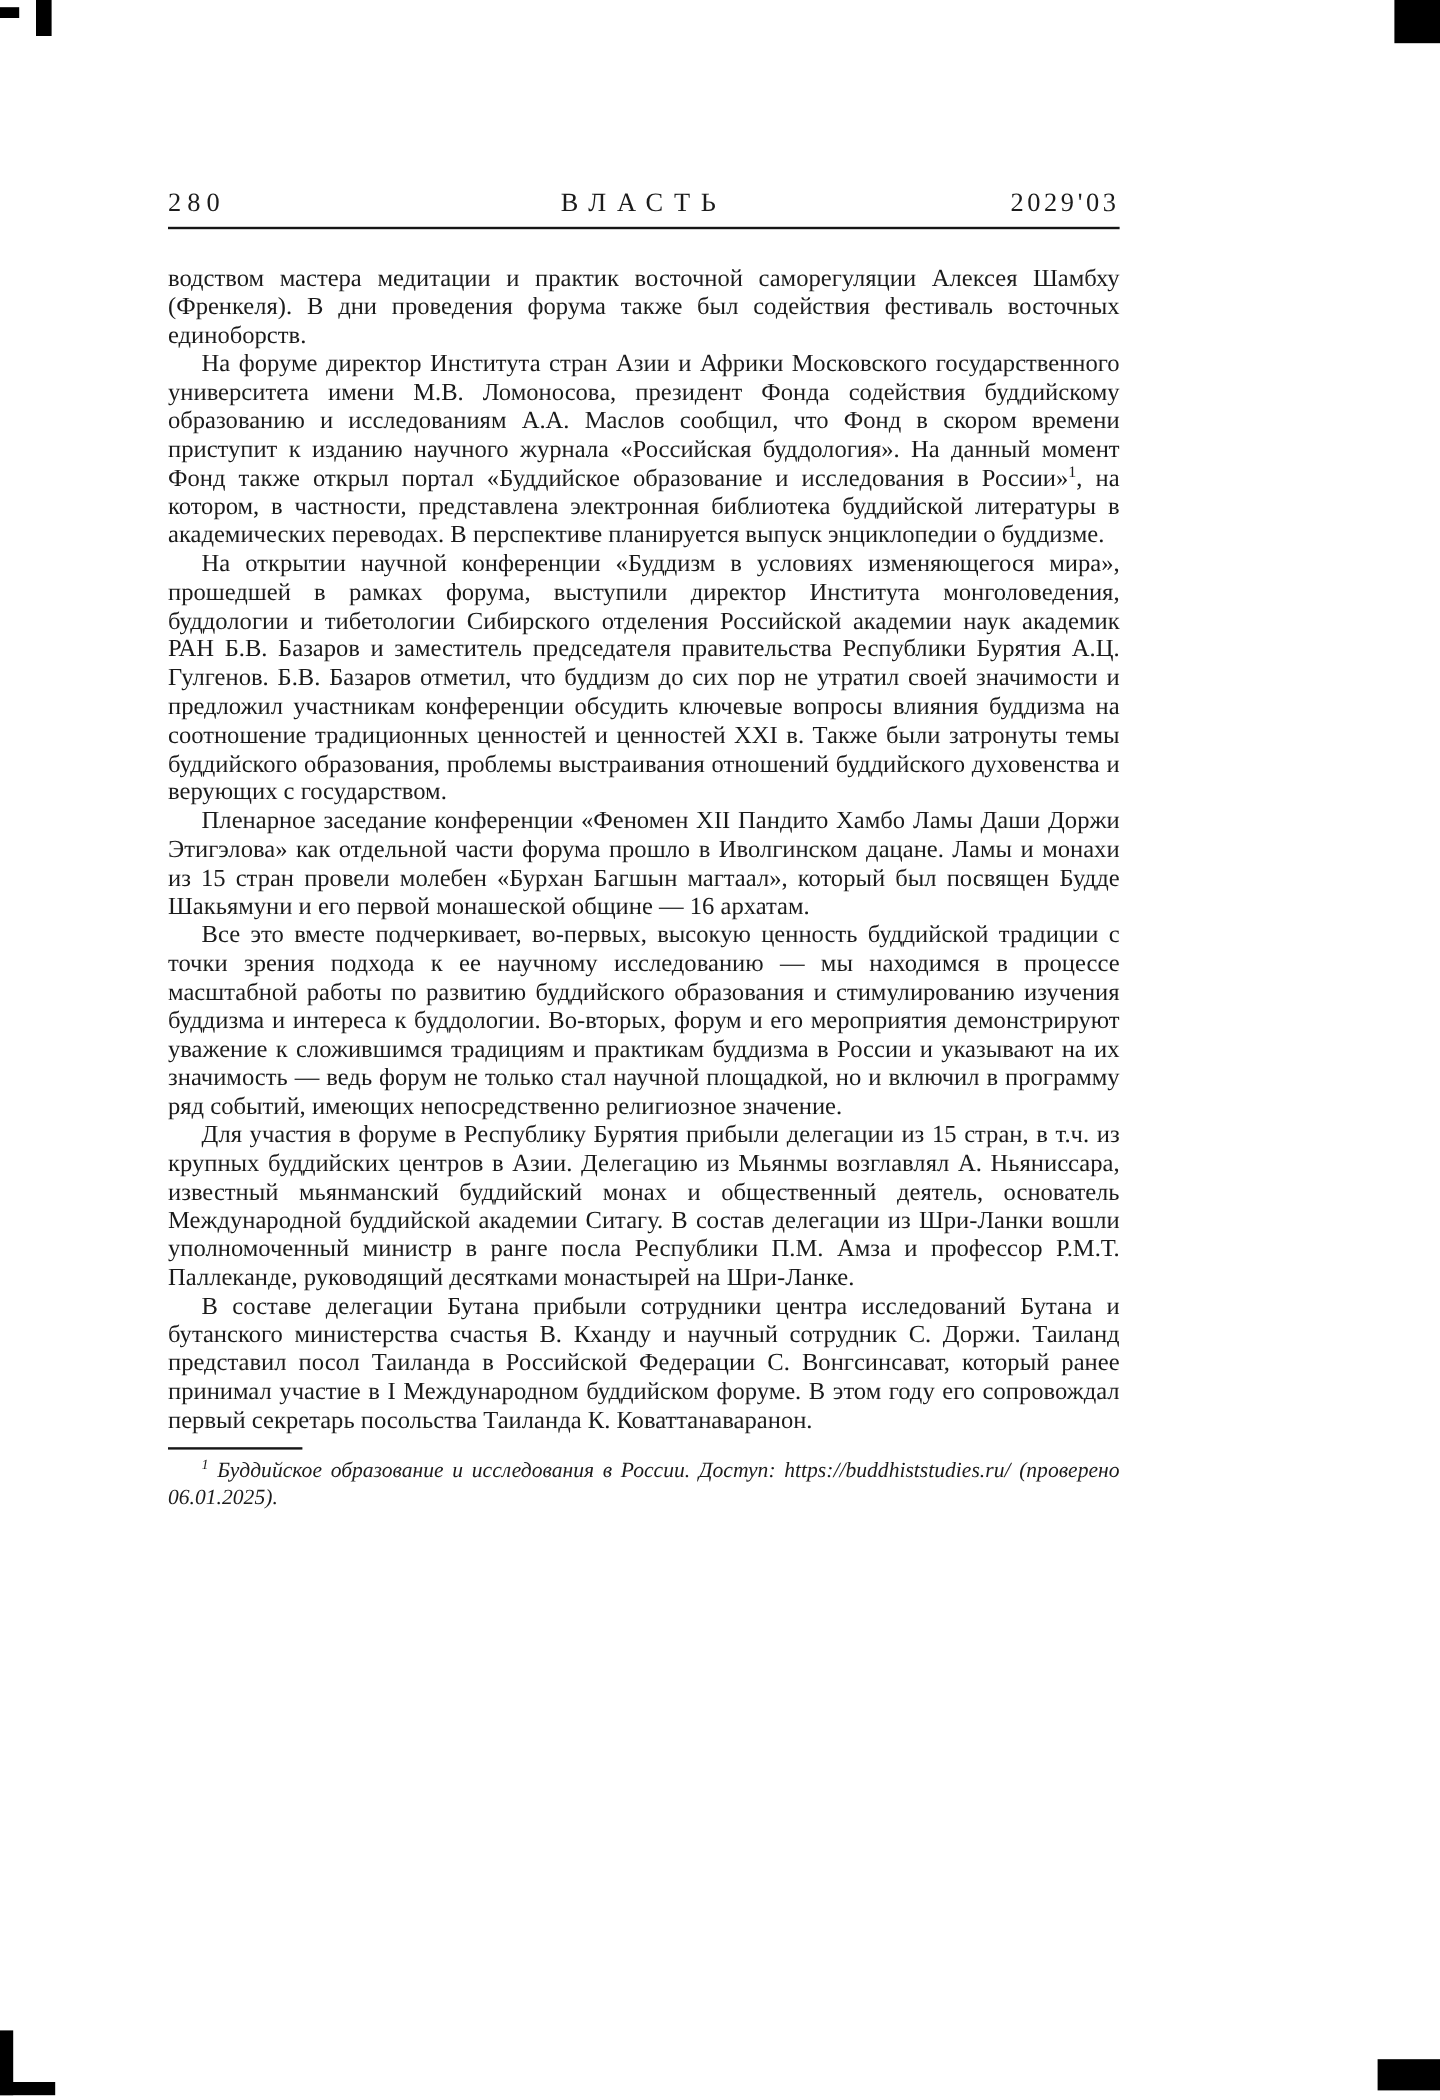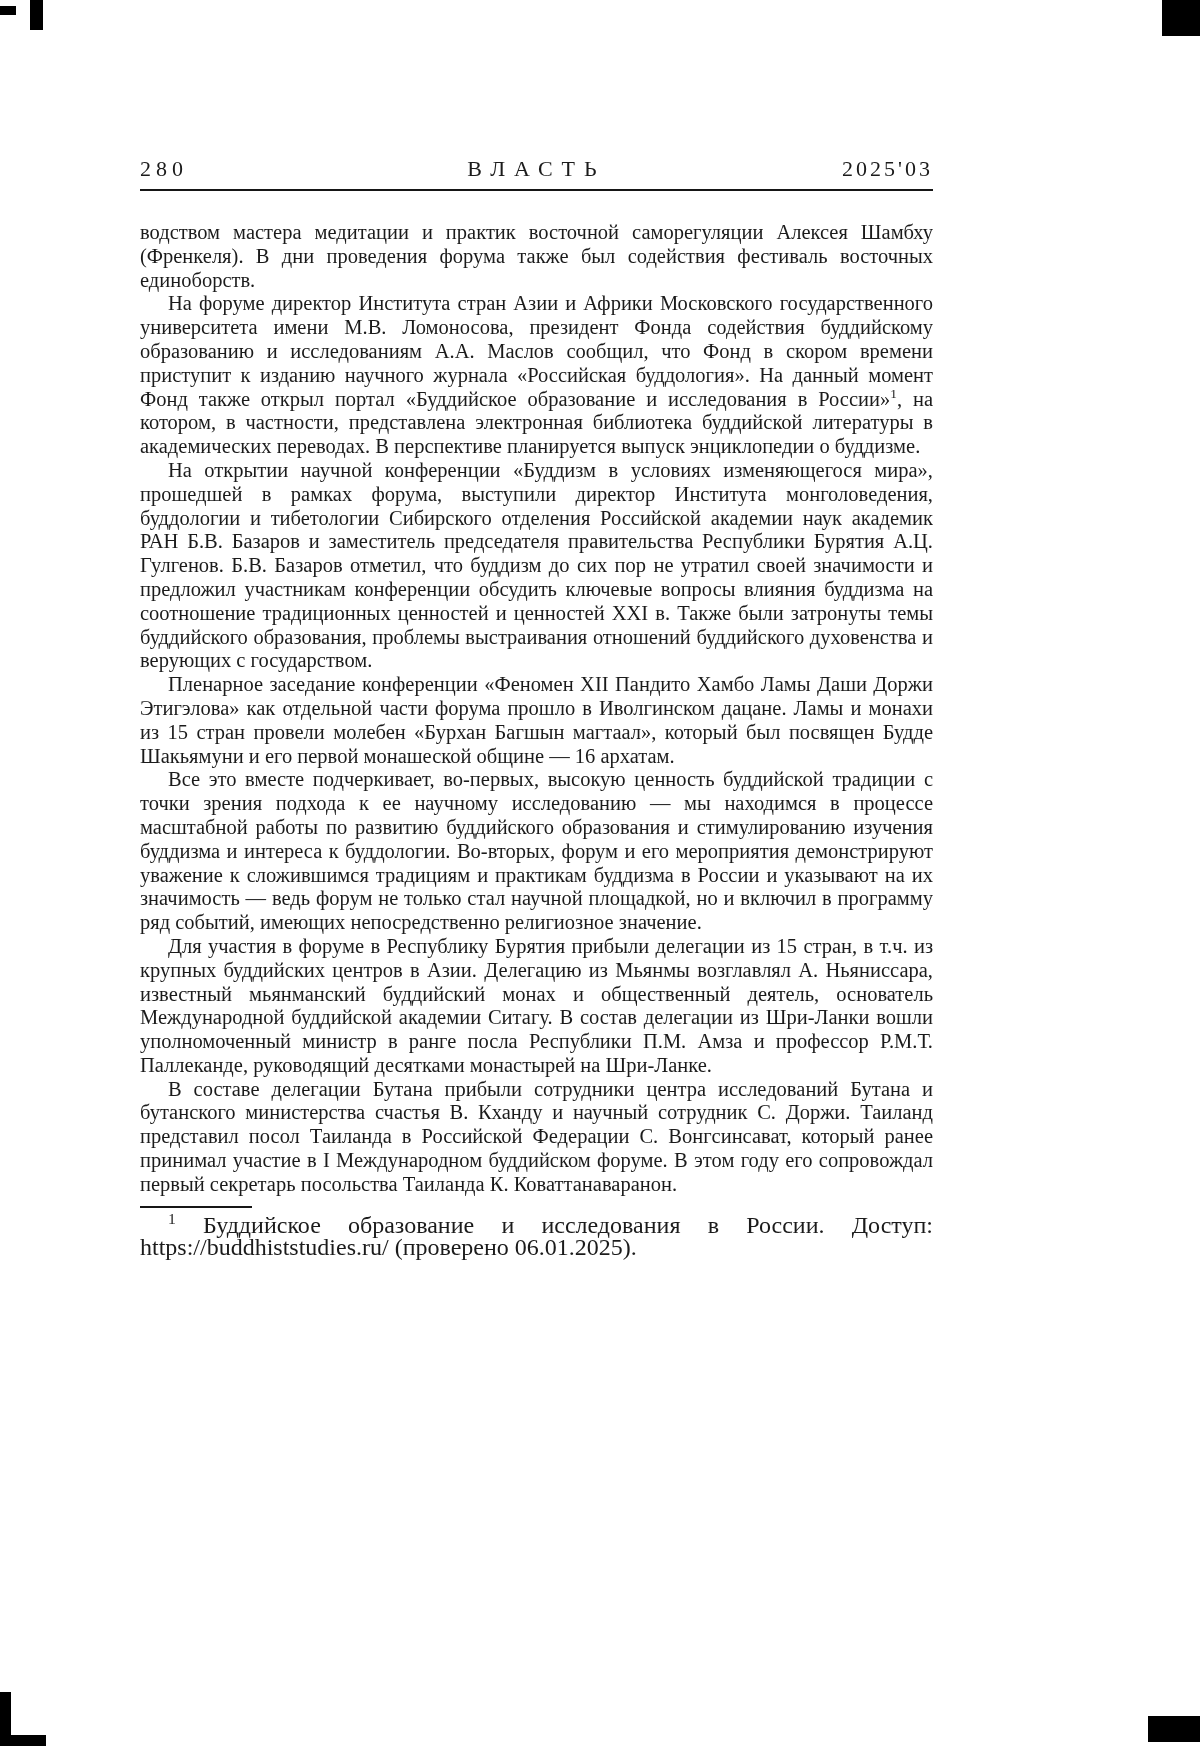--- a/index.html
+++ b/index.html
@@ -64,44 +64,45 @@
     vertical-align: super;
   }
   .footnote-rule {
     border: none;
     border-top: 2px solid #161616;
     width: 112px;
     margin: 9px 0 0 0;
   }
   .footnote {
     margin-top: 6px;
-    font-size: 24px;
+    font-size: 18px;
     line-height: 22.5px;
     text-align: justify;
     text-indent: 28px;
+    font-style: italic;
   }
 </style>
 </head>
 <body>
 
 <div class="page">
 
   <div class="crop crop-tl-h"></div>
   <div class="crop crop-tl-v"></div>
   <div class="crop crop-tr"></div>
   <div class="crop crop-bl-v"></div>
   <div class="crop crop-bl-h"></div>
   <div class="crop crop-br"></div>
 
   <div class="content">
 
     <div class="page-header">
       <span class="pnum">280</span>
       <span class="jtitle">ВЛАСТЬ</span>
-      <span class="issue">2025'03</span>
+      <span class="issue">2029'03</span>
     </div>
 
     <hr class="header-rule">
 
     <div class="article-body">
         <p><span>водством мастера медитации и практик восточной саморегуляции Алексея Шамбху (Френкеля). В дни проведения форума также был содействия фестиваль восточных единоборств.</span></p>
         <p class="indent"><span>На форуме директор Института стран Азии и Африки Московского государственного университета имени М.В. Ломоносова, президент Фонда содействия буддийскому образованию и исследованиям А.А. Маслов сообщил, что Фонд в скором времени приступит к изданию научного журнала «Российская буддология». На данный момент Фонд также открыл портал «Буддийское образование и исследования в России»</span><sup>1</sup><span>, на котором, в частности, представлена электронная библиотека буддийской литературы в академических переводах. В перспективе планируется выпуск энциклопедии о буддизме.</span></p>
         <p class="indent"><span>На открытии научной конференции «Буддизм в условиях изменяющегося мира», прошедшей в рамках форума, выступили директор Института монголоведения, буддологии и тибетологии Сибирского отделения Российской академии наук академик РАН Б.В. Базаров и заместитель председателя правительства Республики Бурятия А.Ц. Гулгенов. Б.В. Базаров отметил, что буддизм до сих пор не утратил своей значимости и предложил участникам конференции обсудить ключевые вопросы влияния буддизма на соотношение традиционных ценностей и ценностей XXI в. Также были затронуты темы буддийского образования, проблемы выстраивания отношений буддийского духовенства и верующих с государством.</span></p>
         <p class="indent"><span>Пленарное заседание конференции «Феномен XII Пандито Хамбо Ламы Даши Доржи Этигэлова» как отдельной части форума прошло в Иволгинском дацане. Ламы и монахи из 15 стран провели молебен «Бурхан Багшын магтаал», который был посвящен Будде Шакьямуни и его первой монашеской общине — 16 архатам.</span></p>
         <p class="indent"><span>Все это вместе подчеркивает, во-первых, высокую ценность буддийской традиции с точки зрения подхода к ее научному исследованию — мы находимся в процессе масштабной работы по развитию буддийского образования и стимулированию изучения буддизма и интереса к буддологии. Во-вторых, форум и его мероприятия демонстрируют уважение к сложившимся традициям и практикам буддизма в России и указывают на их значимость — ведь форум не только стал научной площадкой, но и включил в программу ряд событий, имеющих непосредственно религиозное значение.</span></p>

